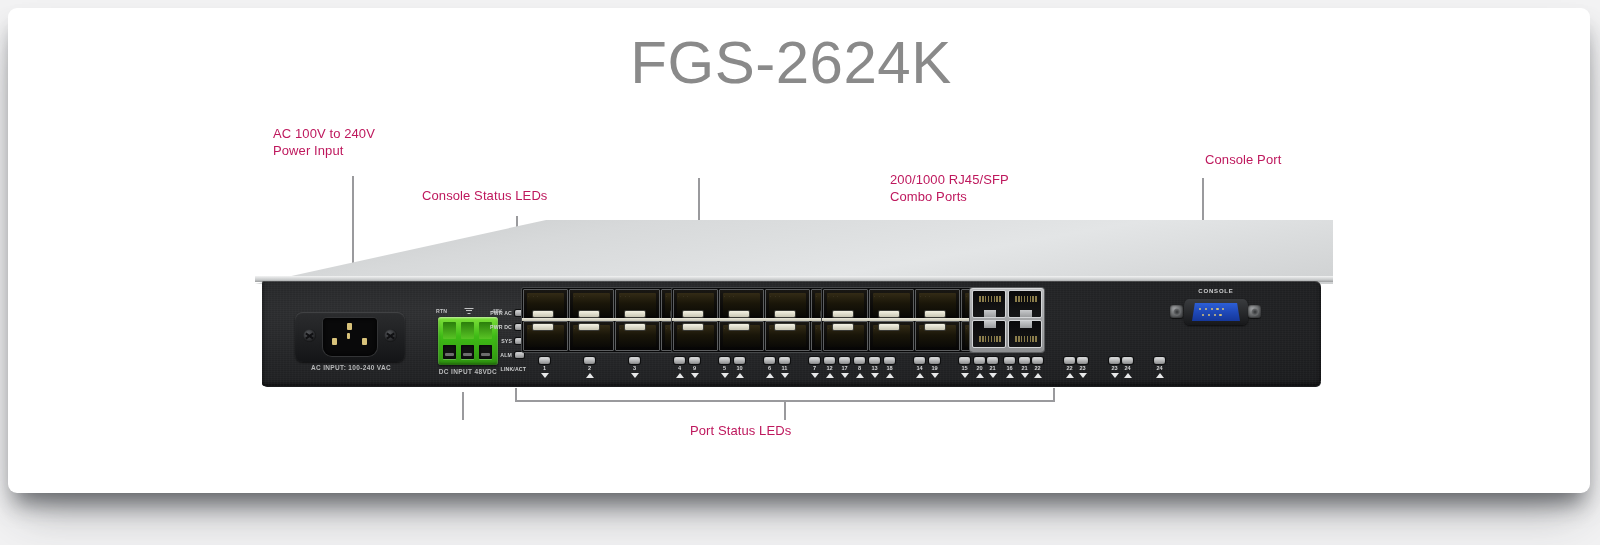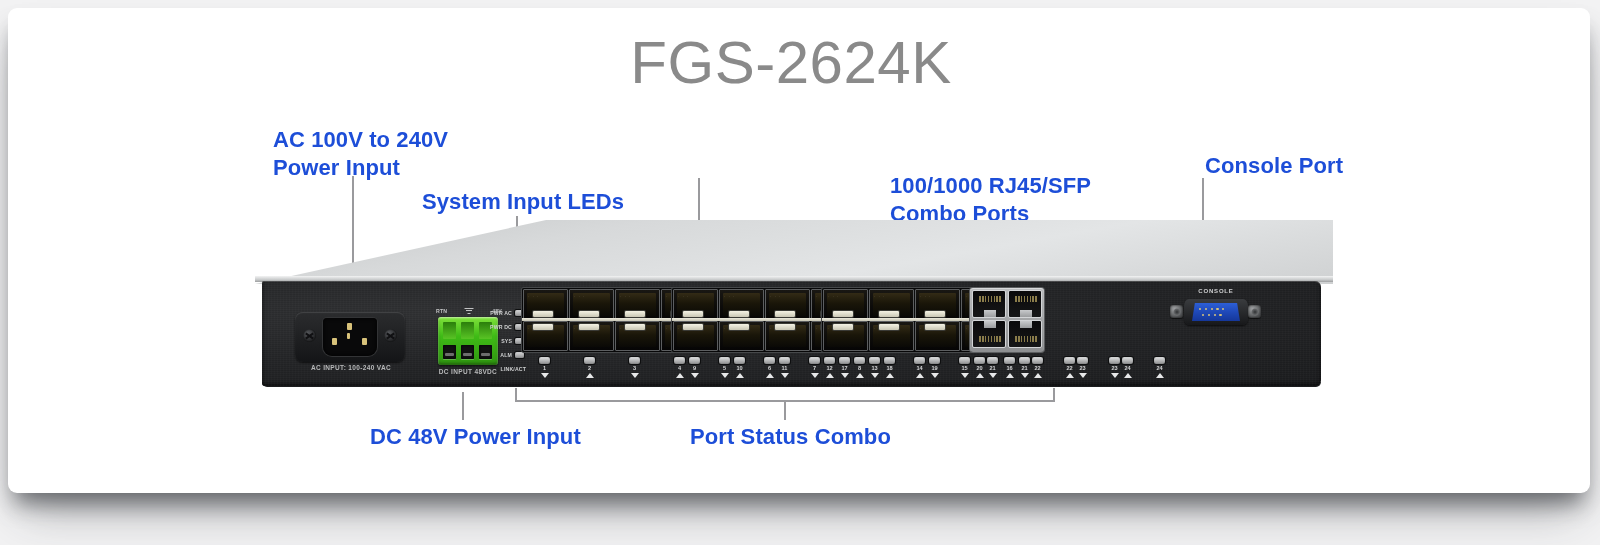--- a/index.html
+++ b/index.html
@@ -37,23 +37,23 @@
     font-weight: 300;
     letter-spacing: 0.5px;
     color: #8a8a8a;
     font-family: "Liberation Sans", sans-serif;
     white-space: nowrap;
   }
 
   
   .callout {
     position: absolute;
-    font-size: 22px;
-    font-weight: 700;
-    color: #1d4ed8;
+    font-size: 13px;
+    font-weight: 400;
+    color: #be185d;
     line-height: 1.28;
     letter-spacing: 0.1px;
     white-space: pre-line;
   }
 
   
   .vline { position: absolute; width: 2px; background: #9a9a9d; }
   .bracket {
     position: absolute;
     border: 2px solid #9a9a9d;
@@ -318,26 +318,25 @@
 <body>
 
 <div id="root">
 
   <div class="card"></div>
 
   <div class="title">FGS-2624K</div>
 
   <div class="callout" style="left:273px; top:126px;">AC 100V to 240V
 Power Input</div>
-  <div class="callout" style="left:422px; top:188px;">System Input LEDs</div>
-  <div class="callout" style="left:890px; top:172px;">100/1000 RJ45/SFP
+  <div class="callout" style="left:422px; top:188px;">Console Status LEDs</div>
+  <div class="callout" style="left:890px; top:172px;">200/1000 RJ45/SFP
 Combo Ports</div>
   <div class="callout" style="left:1205px; top:152px;">Console Port</div>
-  <div class="callout" style="left:370px; top:423px;">DC 48V Power Input</div>
-  <div class="callout" style="left:690px; top:423px;">Port Status Combo</div>
+  <div class="callout" style="left:690px; top:423px;">Port Status LEDs</div>
 
   <div class="vline" style="left:352px; top:176px; height:154px;"></div>
   <div class="vline" style="left:516px; top:216px; height:92px;"></div>
   <div class="vline" style="left:698px; top:178px; height:92px;"></div>
   <div class="vline" style="left:970px; top:222px; height:48px;"></div>
   <div class="vline" style="left:1202px; top:178px; height:114px;"></div>
   <div class="vline" style="left:462px; top:392px; height:28px;"></div>
   <div class="vline" style="left:784px; top:400px; height:20px;"></div>
 
   <div class="bracket down" style="left:521px; top:270px; width:525px; height:14px;"></div>

